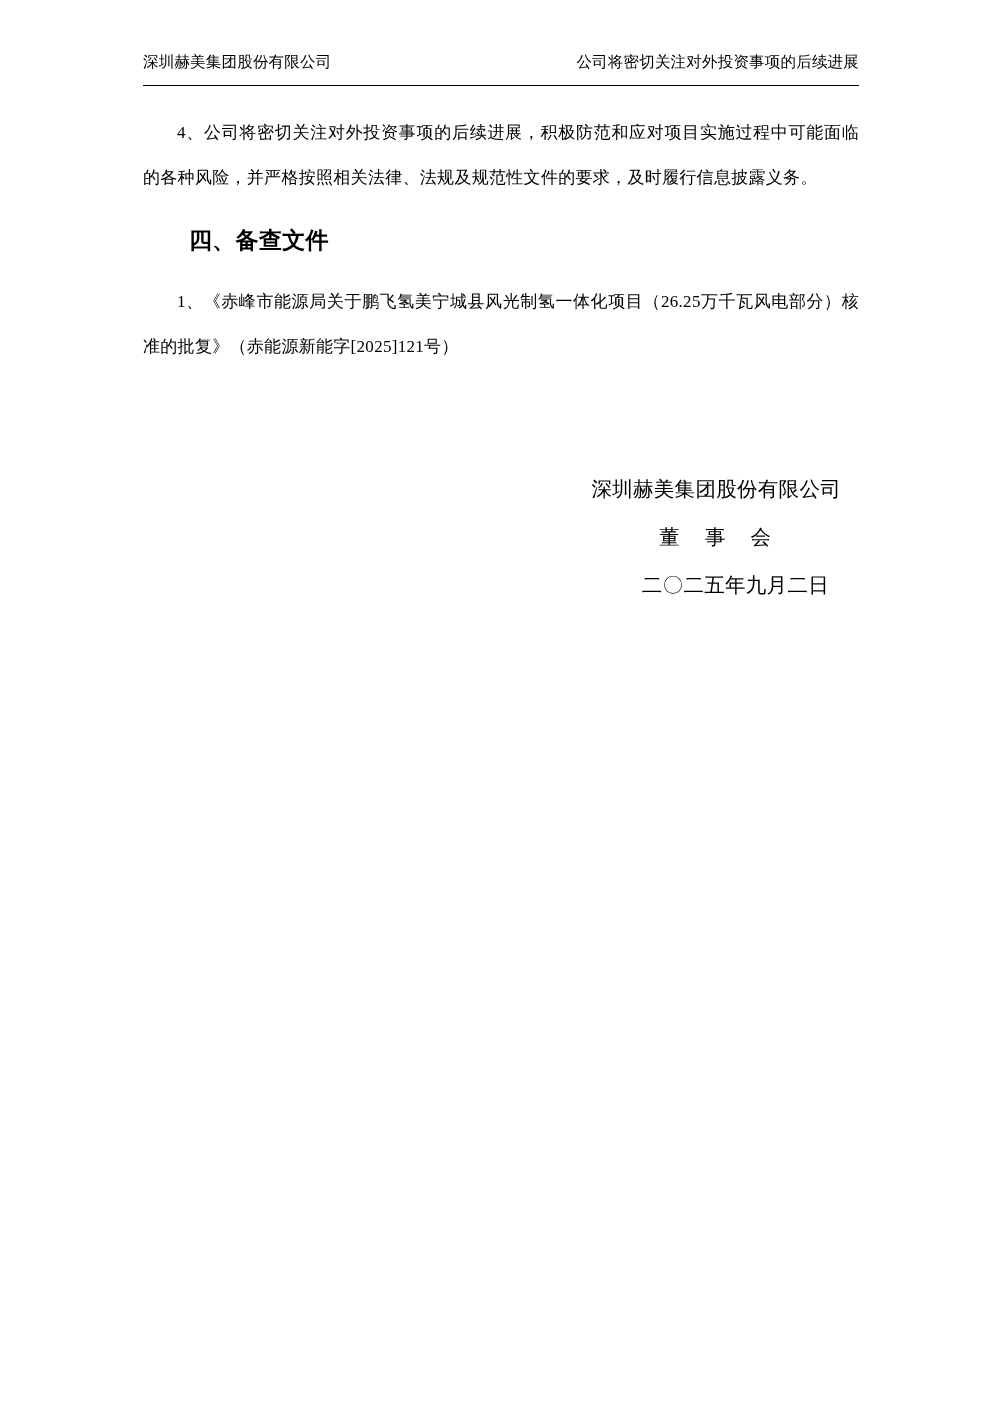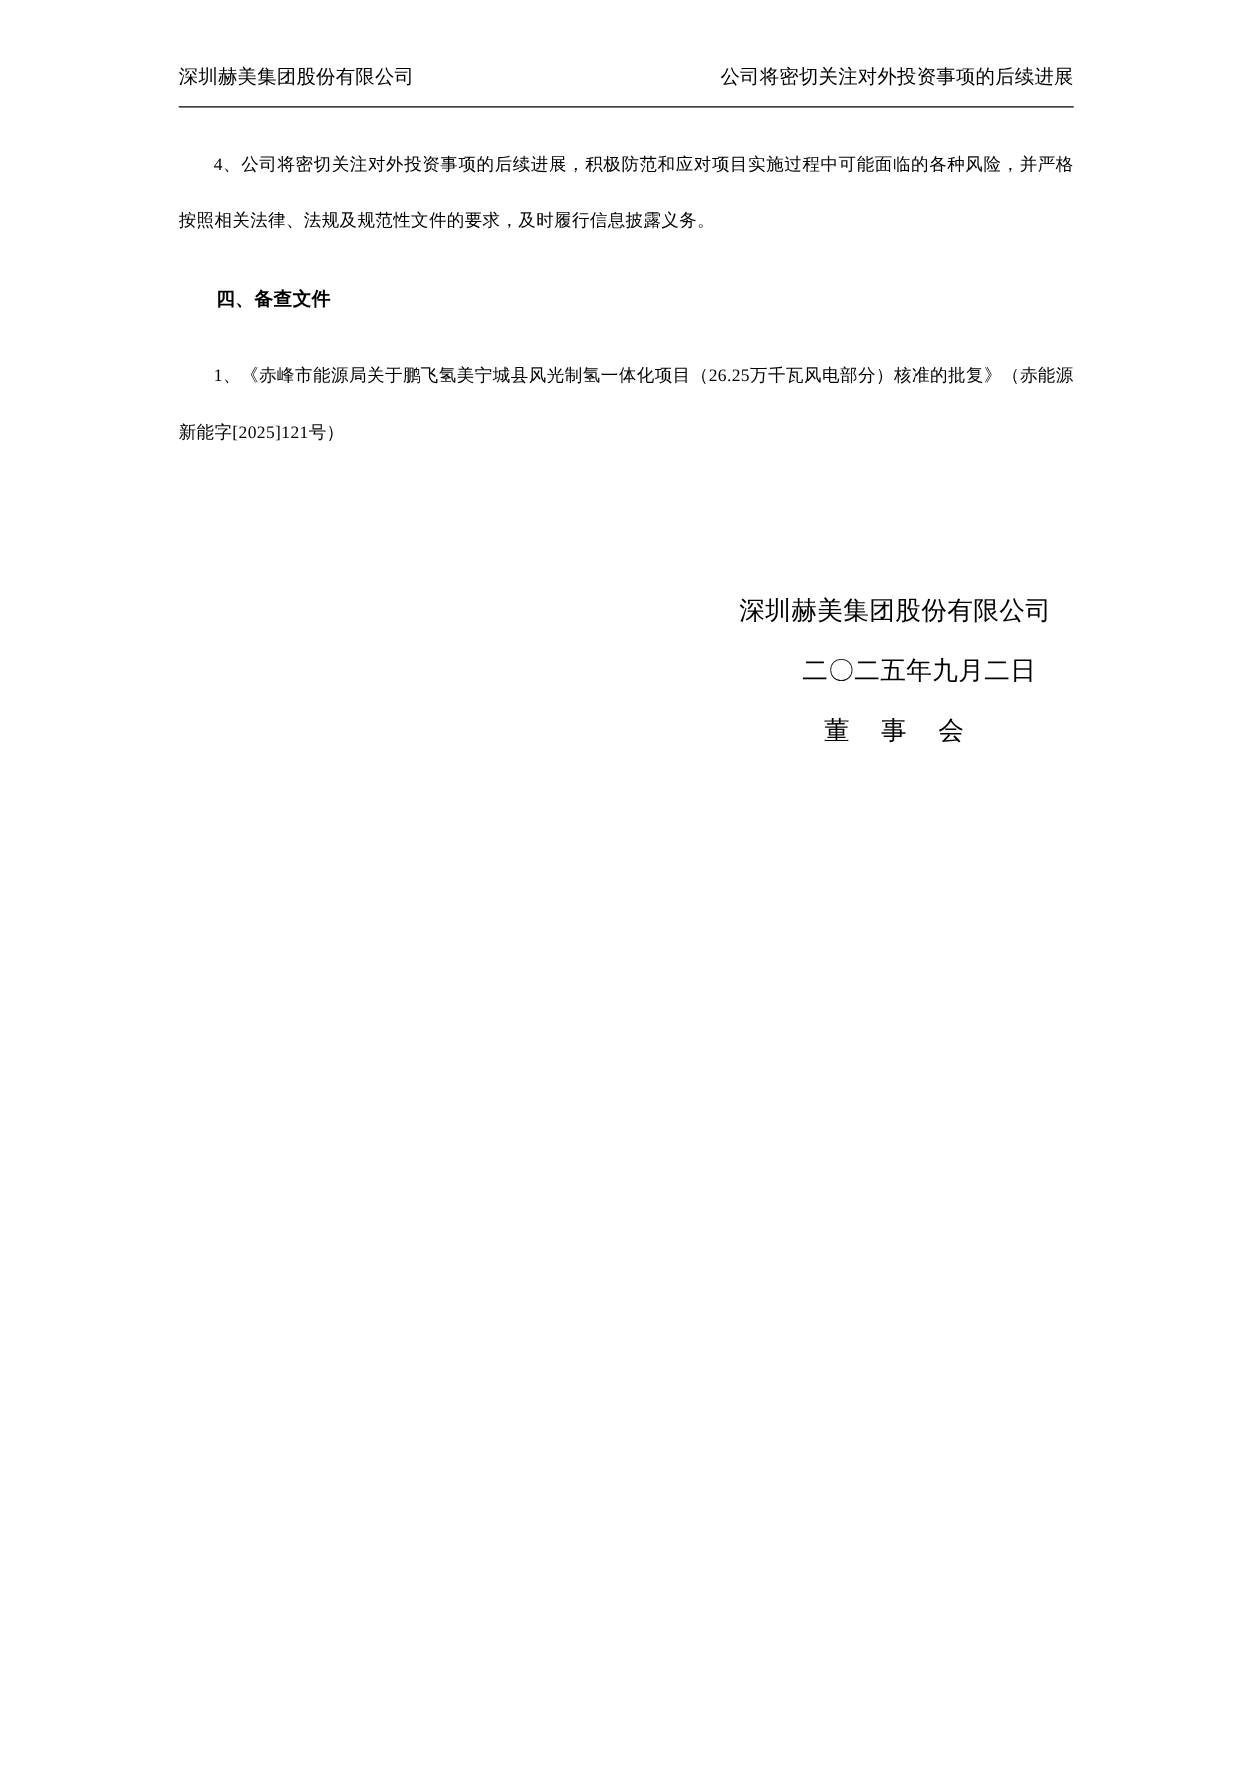--- a/index.html
+++ b/index.html
@@ -46,30 +46,30 @@
     background: #000000;
   }
   .content {
     position: absolute;
     left: 143px;
     top: 110px;
     width: 716px;
   }
   p.para {
     margin: 0 0 0 0;
-    font-size: 14px;
+    font-size: 17px;
     line-height: 45px;
     text-align: justify;
     text-justify: inter-ideograph;
     text-indent: 2em;
     letter-spacing: 0.3px;
   }
   p.section-title {
     margin: 18px 0 0 0;
-    font-size: 15px;
+    font-size: 23px;
     line-height: 45px;
     font-weight: bold;
     text-indent: 2em;
     letter-spacing: 0.3px;
   }
   p.para.spaced {
     margin-top: 16px;
   }
   p.para.notice {
     margin-top: 14px;
@@ -107,17 +107,17 @@
   <div class="header-rule"></div>
 
   <div class="content">
     <p class="para">4、公司将密切关注对外投资事项的后续进展，积极防范和应对项目实施过程中可能面临的各种风险，并严格按照相关法律、法规及规范性文件的要求，及时履行信息披露义务。</p>
     <p class="section-title">四、备查文件</p>
     <p class="para spaced">1、《赤峰市能源局关于鹏飞氢美宁城县风光制氢一体化项目（26.25万千瓦风电部分）核准的批复》（赤能源新能字[2025]121号）</p>
   </div>
 
   <div class="signature">
     <div class="sig-line company">深圳赫美集团股份有限公司</div>
+    <div class="sig-line board">董 事 会</div>
     <div class="sig-line date">二〇二五年九月二日</div>
-    <div class="sig-line board">董 事 会</div>
   </div>
 
 </div>
 
 </body></html>

